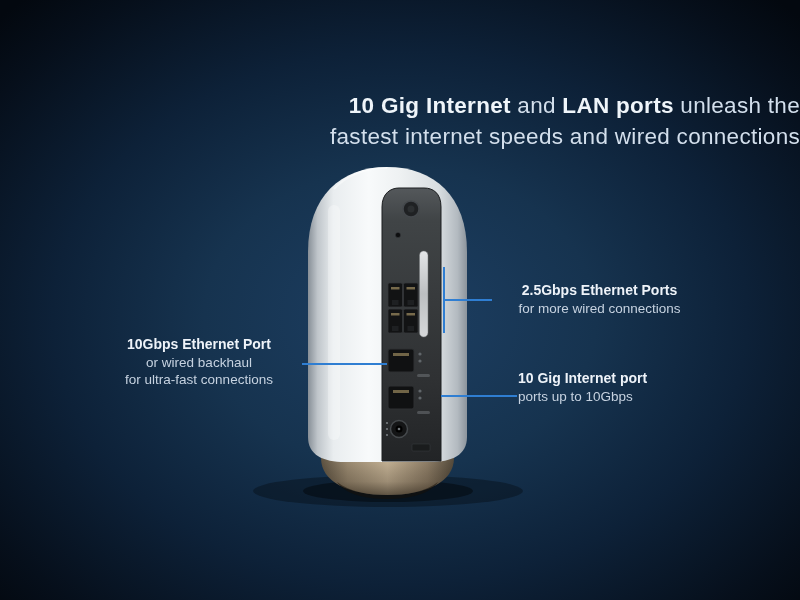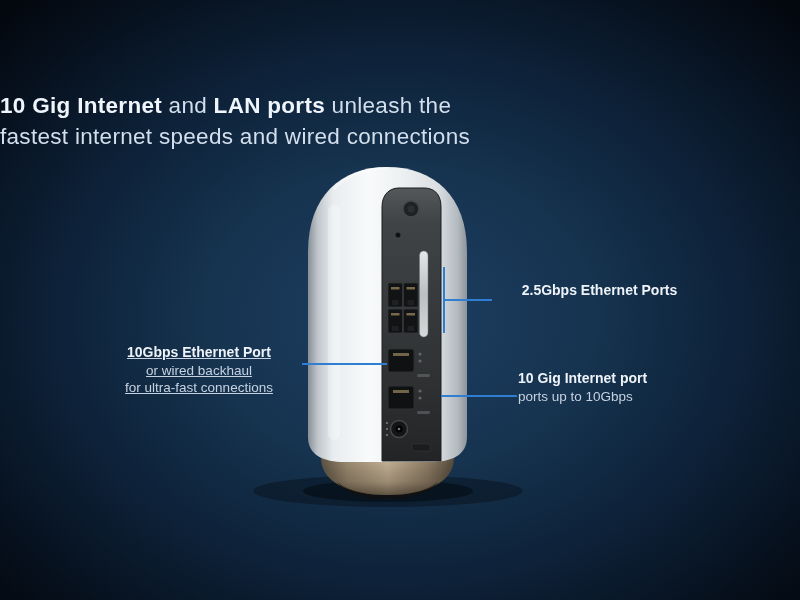--- a/index.html
+++ b/index.html
@@ -6,28 +6,28 @@
   html,body { width:800px; height:600px; background:#000; }
   .stage{
     position:relative; width:800px; height:600px; overflow:hidden;
     font-family:"Liberation Sans", sans-serif;
     background: radial-gradient(ellipse 560px 430px at 50% 53%,
       #1d3f63 0%, #16334f 35%, #0d2138 62%, #060f1b 88%, #03080f 100%);
   }
   .layer{ position:absolute; inset:0; }
   .title{
     position:absolute; top:90px; left:0; width:100%;
-    text-align:left; color:#d3dfec; font-size:22.5px; line-height:31px;
+    text-align:right; color:#d3dfec; font-size:22.5px; line-height:31px;
     font-weight:400; letter-spacing:.3px;
   }
   .title .tb{ font-weight:700; color:#eff5fa; }
   .callout{ position:absolute; color:#c6d2e0; font-size:13.5px; line-height:17px; }
   .co-head{ font-weight:700; color:#eef3f9; font-size:14px; margin-bottom:1px; }
   .co-25g{ left:497px; top:282px; width:205px; text-align:center; }
-  .co-10g{ left:98px;  top:344px; width:202px; text-align:center;text-decoration:underline; }
+  .co-10g{ left:98px;  top:336px; width:202px; text-align:center; }
   .co-wan{ left:518px; top:370px; width:184px; text-align:left; }
 </style>
 </head>
 <body>
 
 <div class="stage">
 
   <svg class="layer" width="800" height="600" viewBox="0 0 800 600">
     <defs>
       <linearGradient id="bodyGrad" x1="0" y1="0" x2="1" y2="0">
@@ -154,20 +154,21 @@
     </g>
   </svg>
 
   <div class="title">
     <div><span class="tb">10 Gig Internet</span><span> and </span><span class="tb">LAN ports</span><span> unleash the</span></div>
     <div>fastest internet speeds and wired connections</div>
   </div>
 
   <div class="callout co-25g">
     <div class="co-head">2.5Gbps Ethernet Ports</div>
+    <div class="co-line">for more wired connections</div>
   </div>
 
   <div class="callout co-10g">
     <div class="co-head">10Gbps Ethernet Port</div>
     <div class="co-line">or wired backhaul</div>
     <div class="co-line">for ultra-fast connections</div>
   </div>
 
   <div class="callout co-wan">
     <div class="co-head">10 Gig Internet port</div>

